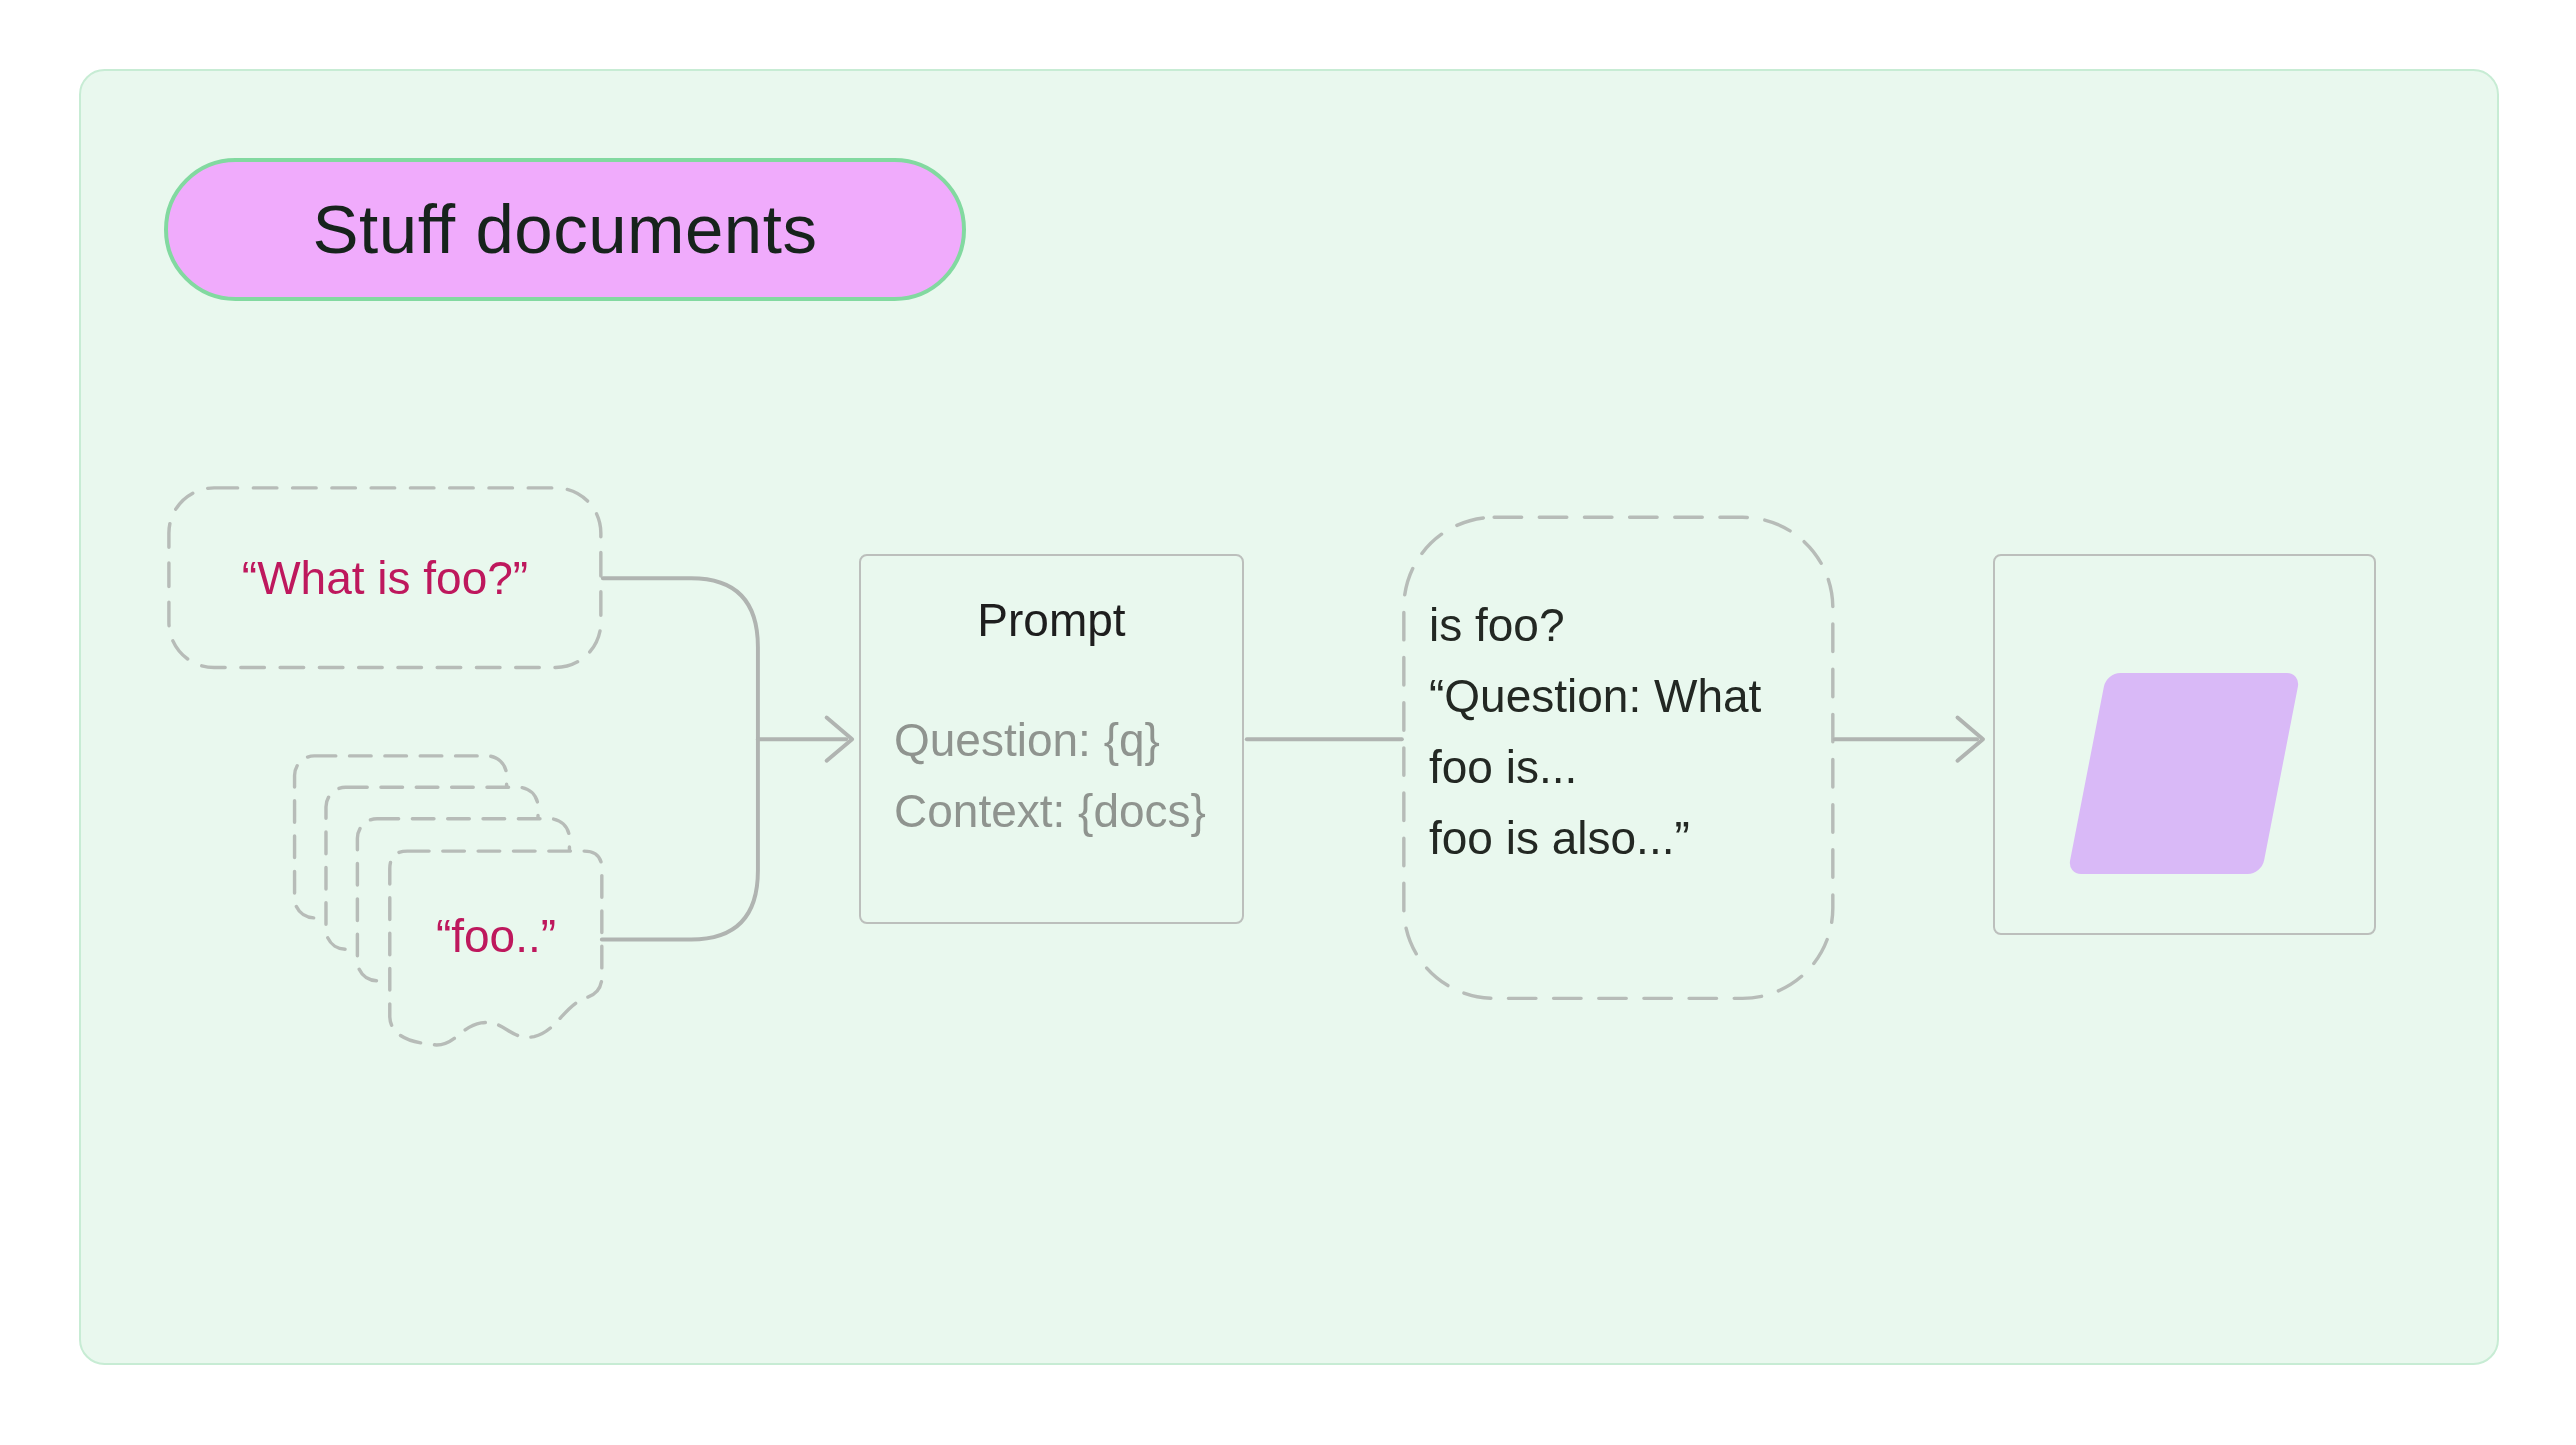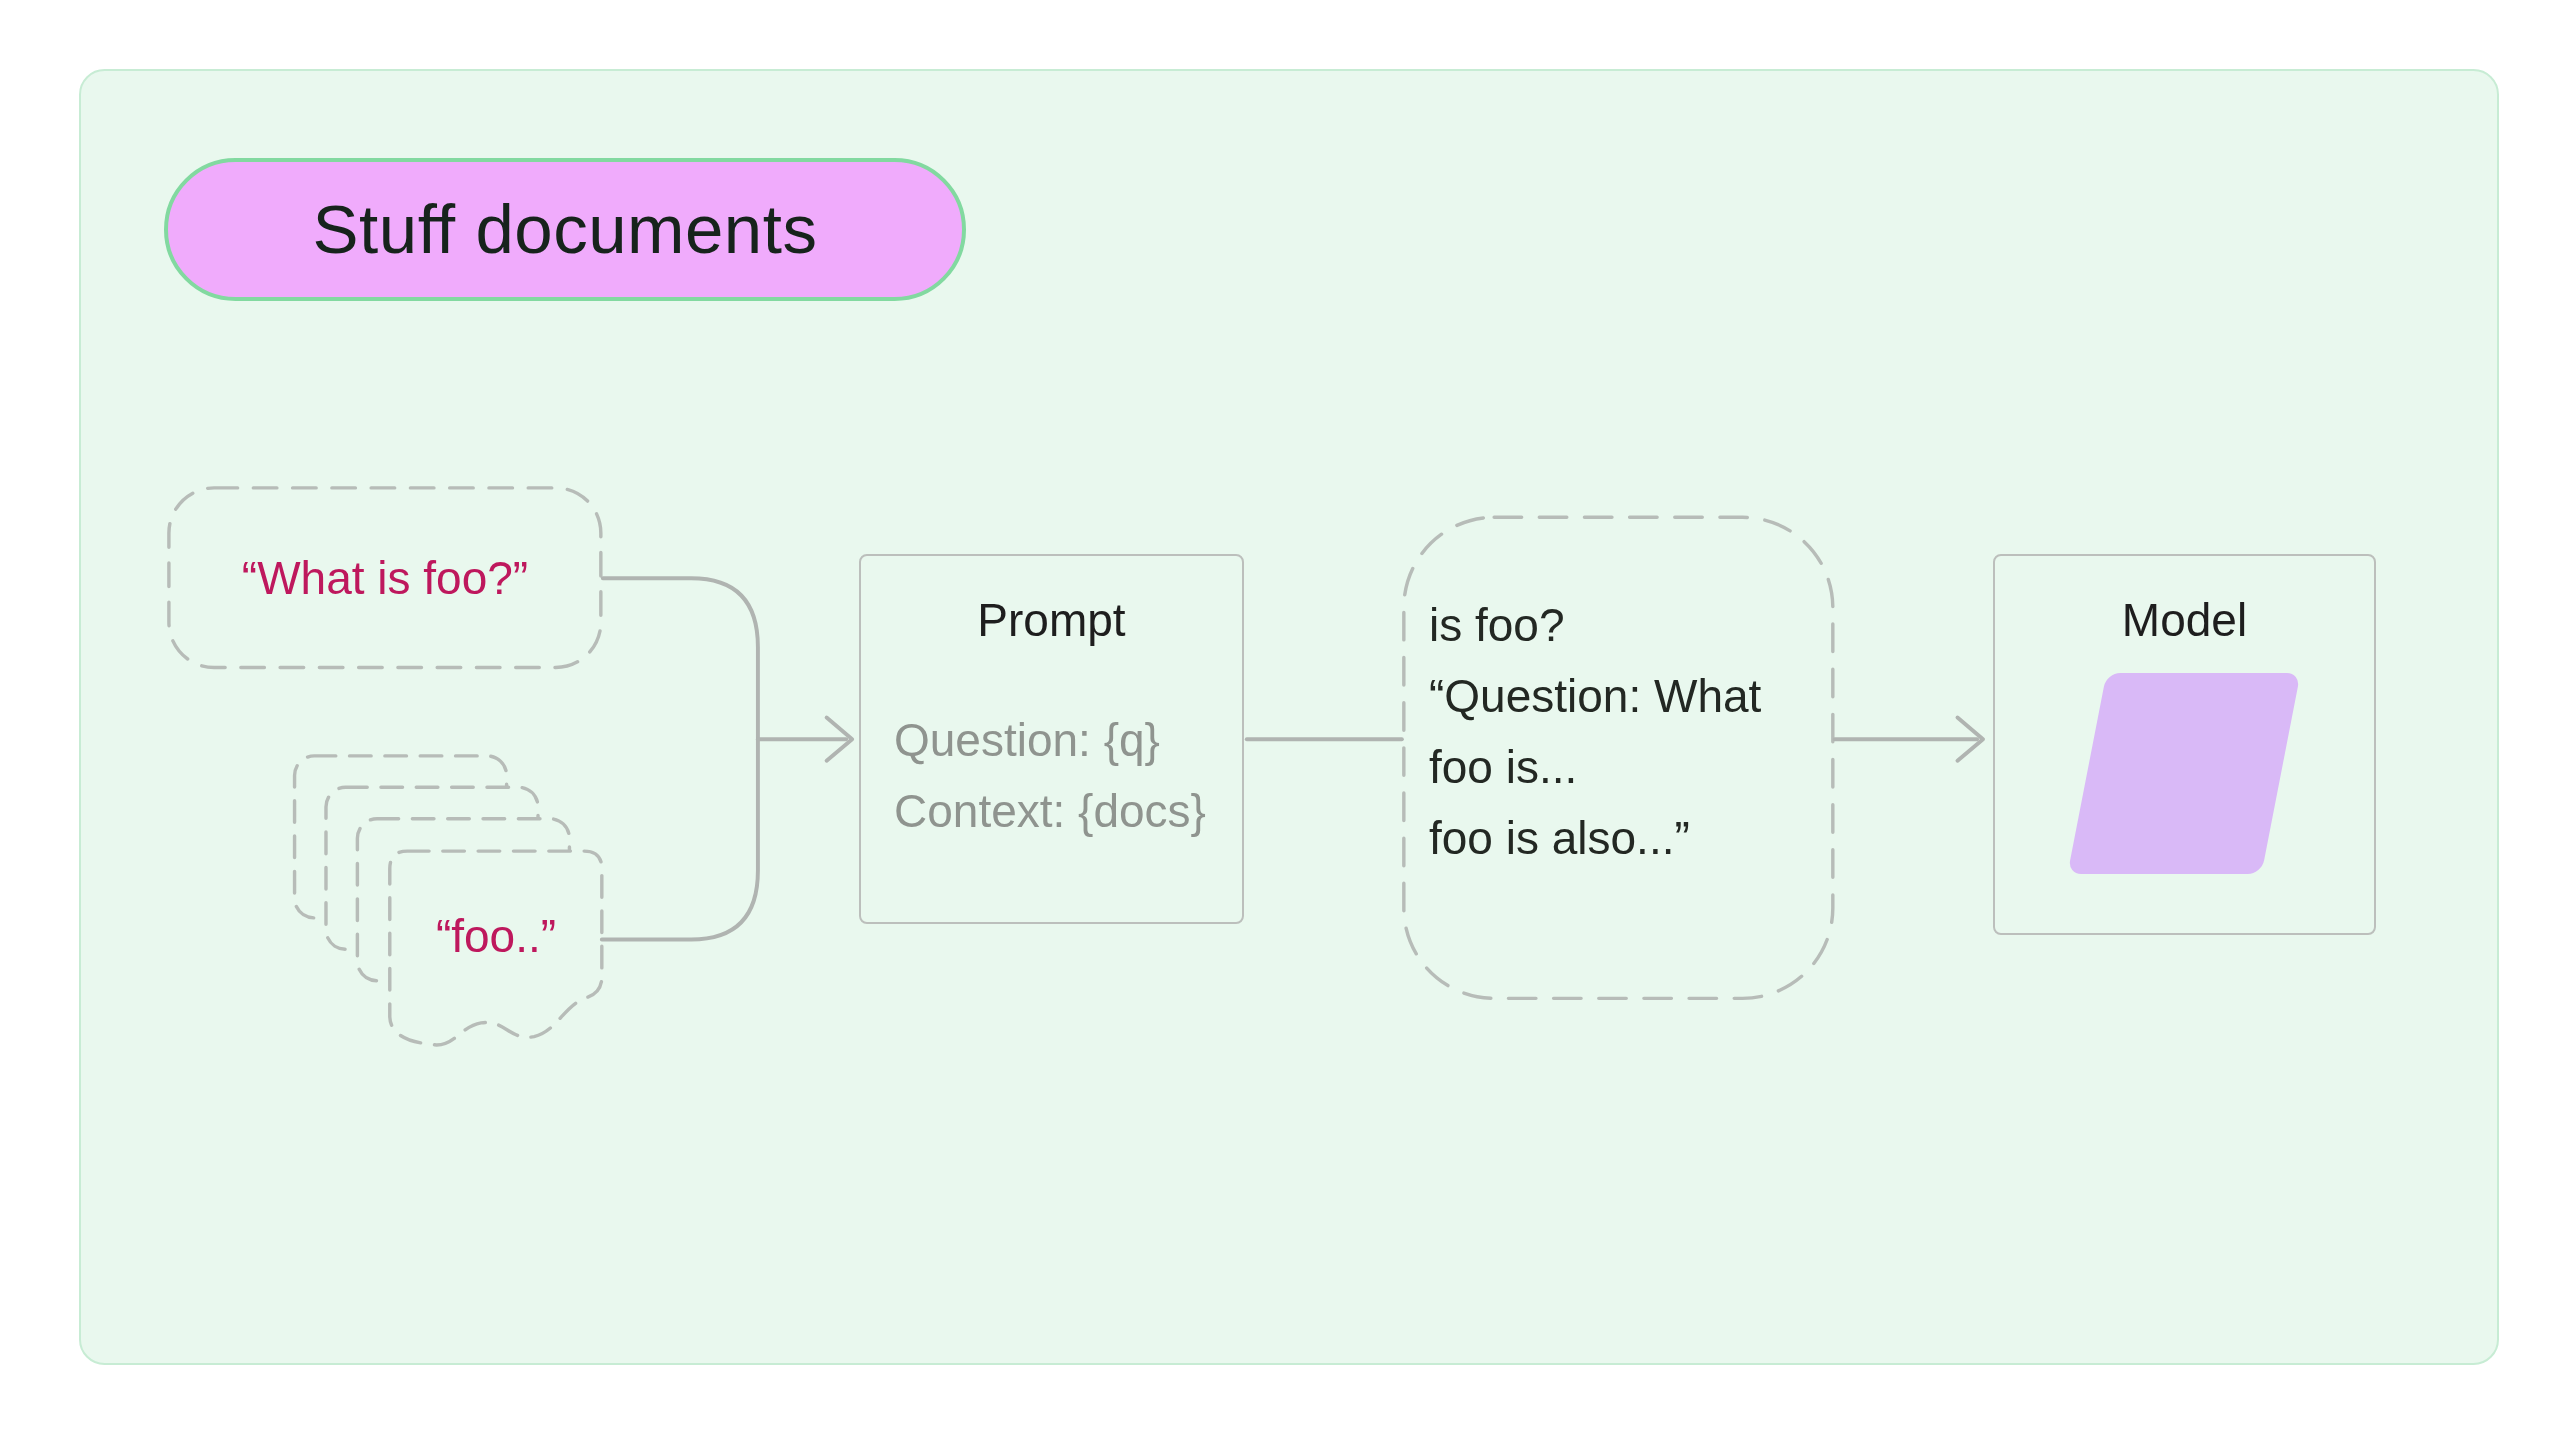--- a/index.html
+++ b/index.html
@@ -185,18 +185,17 @@
   </div>
 
   <div class="stuffed-lines">
     <div>is foo?</div>
     <div>“Question: What</div>
     <div>foo is...</div>
     <div>foo is also...”</div>
   </div>
 
   <div class="solid-box model-box">
-    <div class="box-title">Model</div>
     <div class="model-shape"></div>
   </div>
 
 </div>
 
 
 </body></html>

